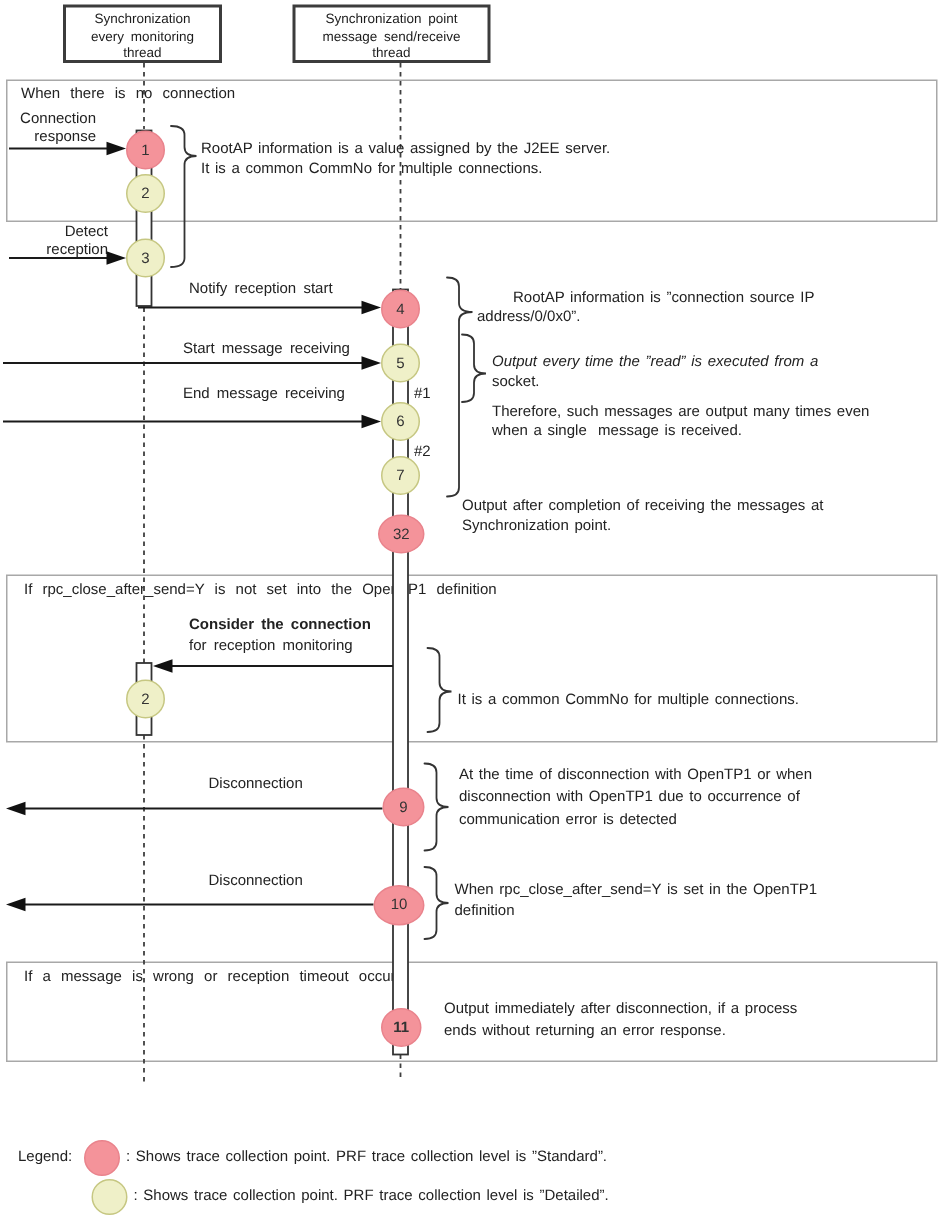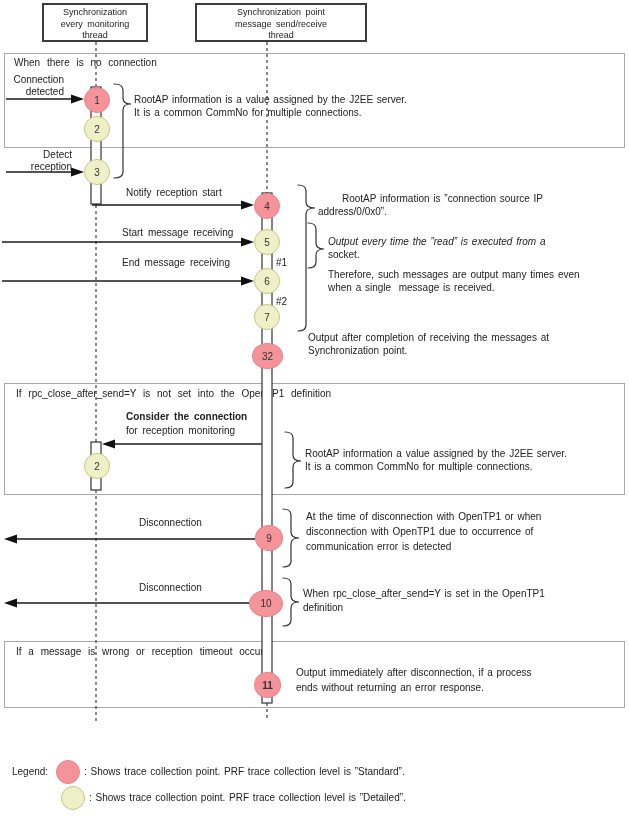--- a/index.html
+++ b/index.html
@@ -85,28 +85,28 @@
       <path d="M 283,509 Q 291,509 291,515 L 291,532 Q 291,538 299,538 Q 291,538 291,544 L 291,561 Q 291,567 283,567"></path>
       <path d="M 283,578 Q 291,578 291,584 L 291,596 Q 291,602 299,602 Q 291,602 291,608 L 291,620 Q 291,626 283,626"></path>
     </g>
   </svg>
 
   <div class="actor" style="left:42px; top:3px; width:106px; height:39px;">
     <div>Synchronization</div>
     <div>every monitoring</div>
     <div>thread</div>
   </div>
-  <div class="actor" style="left:195px; top:3px; width:172px; height:39px;">
+  <div class="actor" style="left:195px; top:3px; width:132px; height:39px;">
     <div>Synchronization point</div>
     <div>message send/receive</div>
     <div>thread</div>
   </div>
 
   <div class="lbl ctr" style="left:8px;  top:74px;  width:56px;">Connection</div>
-  <div class="lbl ctr" style="left:8px;  top:86px;  width:56px;">detected</div>
+  <div class="lbl ctr" style="left:8px;  top:86px;  width:56px;">response</div>
   <div class="lbl ctr" style="left:12px; top:149px; width:60px;">Detect</div>
   <div class="lbl ctr" style="left:12px; top:161px; width:60px;">reception</div>
   <div class="lbl" style="left:126px; top:187px;">Notify reception start</div>
   <div class="lbl" style="left:122px; top:227px;">Start message receiving</div>
   <div class="lbl" style="left:122px; top:257px;">End message receiving</div>
   <div class="lbl" style="left:126px; top:411px;font-weight:bold;">Consider the connection</div>
   <div class="lbl" style="left:126px; top:425px;">for reception monitoring</div>
   <div class="lbl" style="left:139px; top:517px;">Disconnection</div>
   <div class="lbl" style="left:139px; top:582px;">Disconnection</div>
 
@@ -133,21 +133,20 @@
   <div class="nline" style="left:318px; top:206px;">address/0/0x0”.</div>
 
   <div class="nline" style="left:328px; top:236px;font-style:italic;">Output every time the ”read” is executed from a</div>
   <div class="nline" style="left:328px; top:249px;">socket.</div>
   <div class="nline" style="left:328px; top:269px;">Therefore, such messages are output many times even</div>
   <div class="nline" style="left:328px; top:282px;">when a single  message is received.</div>
 
   <div class="nline" style="left:308px; top:332px;">Output after completion of receiving the messages at</div>
   <div class="nline" style="left:308px; top:345px;">Synchronization point.</div>
 
-  <div class="nline" style="left:305px; top:448px;">RootAP information a value assigned by the J2EE server.</div>
   <div class="nline" style="left:305px; top:461px;">It is a common CommNo for multiple connections.</div>
 
   <div class="nline" style="left:306px; top:511px;">At the time of disconnection with OpenTP1 or when</div>
   <div class="nline" style="left:306px; top:526px;">disconnection with OpenTP1 due to occurrence of</div>
   <div class="nline" style="left:306px; top:541px;">communication error is detected</div>
 
   <div class="nline" style="left:303px; top:588px;">When rpc_close_after_send=Y is set in the OpenTP1</div>
   <div class="nline" style="left:303px; top:602px;">definition</div>
 
   <div class="nline" style="left:296px; top:682px;">ends without returning an error response.</div>

